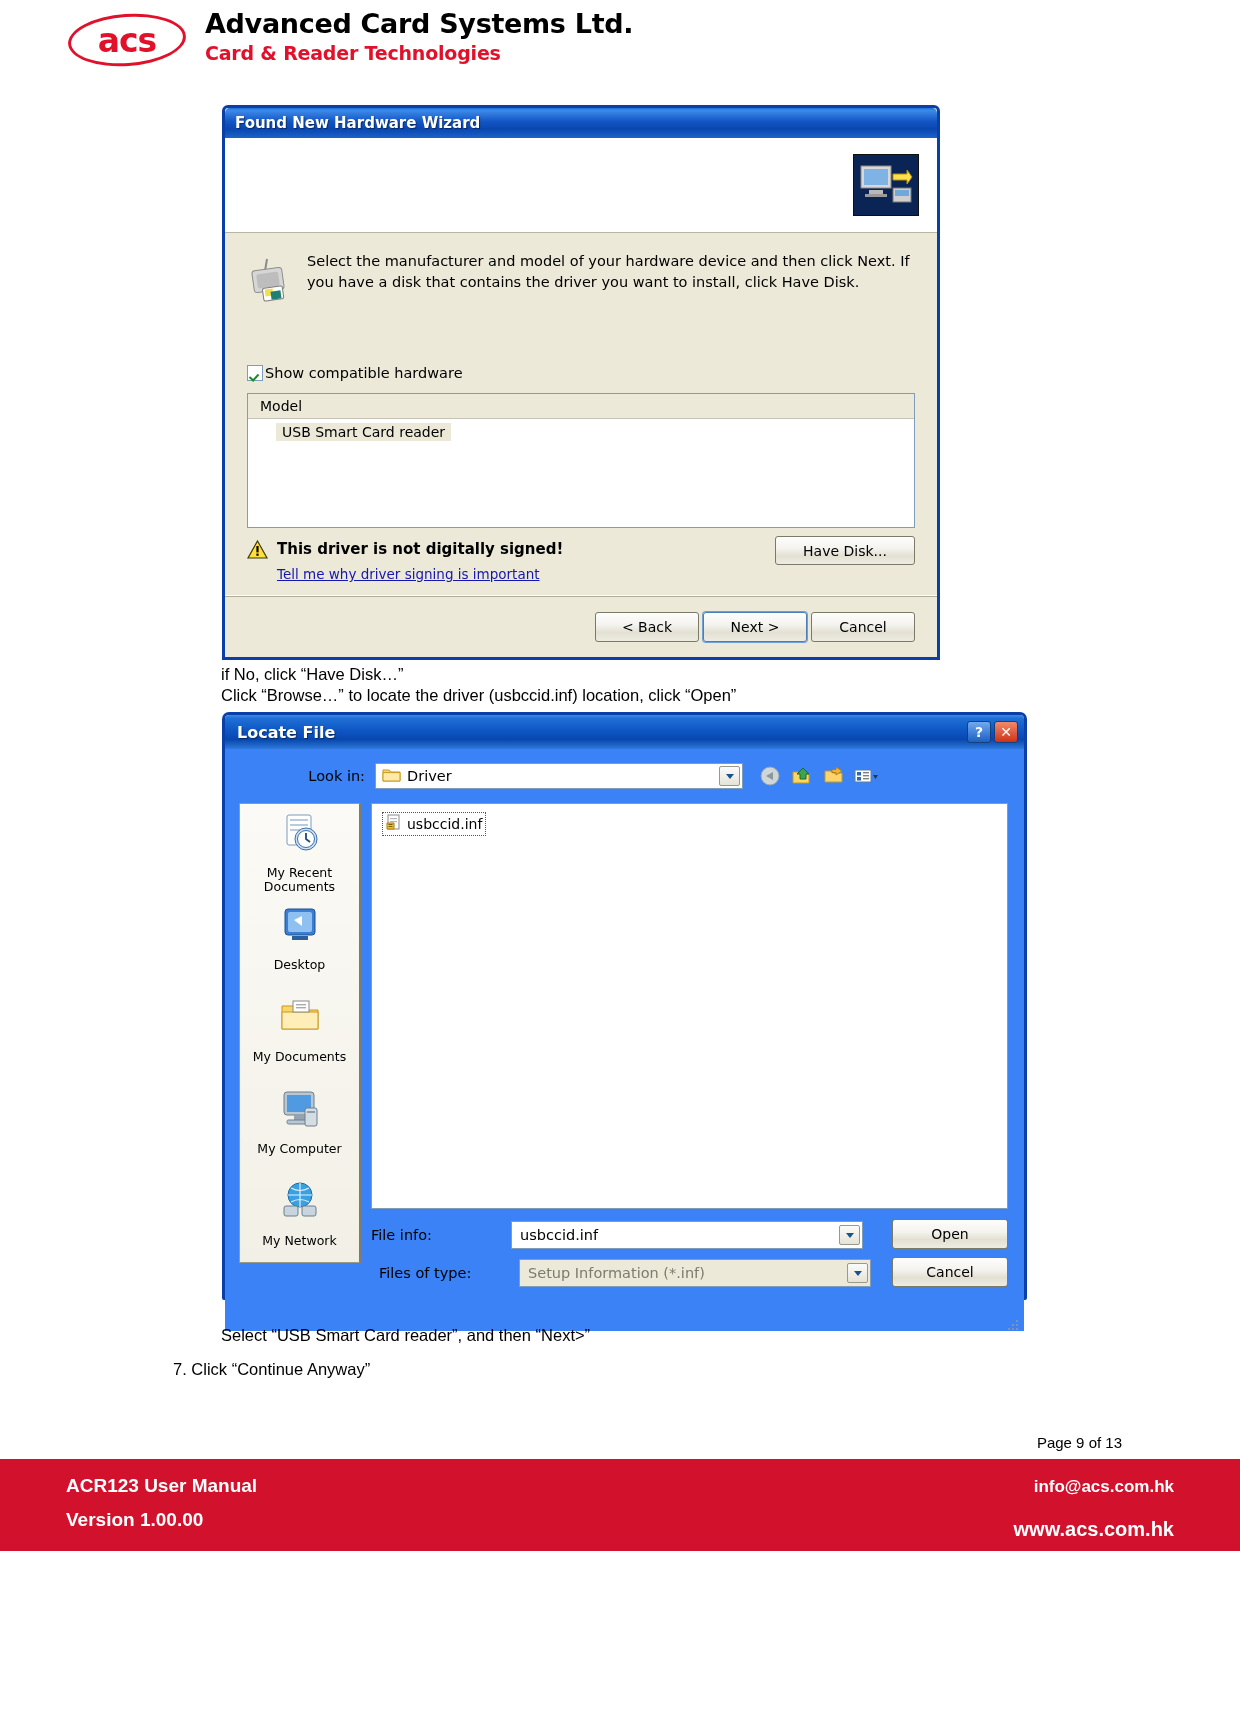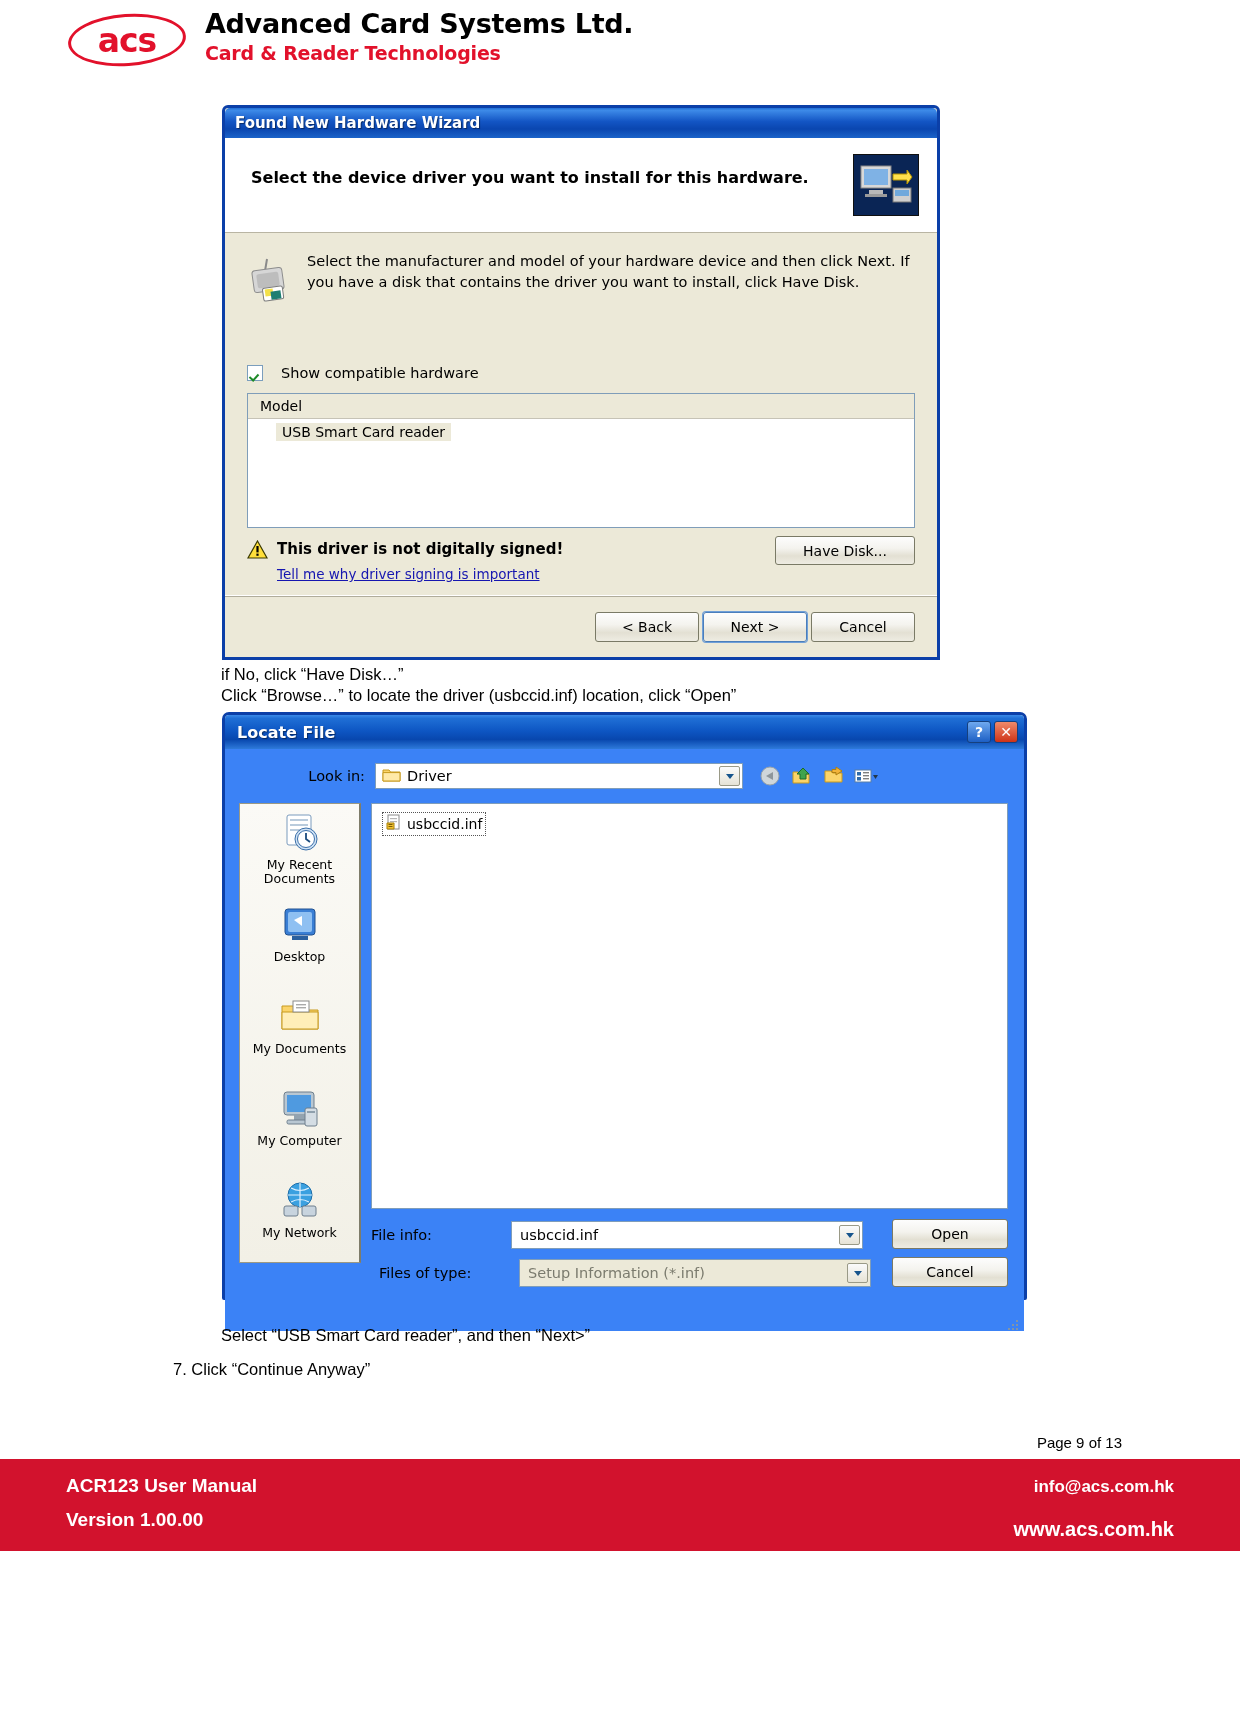--- a/index.html
+++ b/index.html
@@ -82,21 +82,21 @@
 
   .wiz-body { position: relative; height: 390px; background: #ece9d8; padding: 0; }
   .wiz-desc-icon { position: absolute; left: 20px; top: 22px; width: 54px; height: 52px; }
   .wiz-desc {
     position: absolute; left: 82px; top: 18px; right: 22px;
     font-family: "DejaVu Sans", sans-serif;
     font-size: 14.5px; color: #000; line-height: 21px;
   }
   .wiz-check-row {
     position: absolute; left: 22px; top: 132px;
-    display: flex; gap: 18px;
+    display: flex; gap: 2px;
   }
   .xp-check {
     width: 16px; height: 16px; background: #fff;
     border: 1px solid #7b9ebd; box-shadow: inset 0 0 0 1px #fff;
     display: flex; align-items: center; justify-content: center;
     position: relative;
   }
   .xp-check::after {
     content: ""; position: absolute;
     left: 3px; top: 6px; width: 4px; height: 7px;
@@ -230,21 +230,21 @@
   .lf-toolbar { display: flex; align-items: center; gap: 6px; margin-left: 14px; }
   .tb-icon { width: 26px; height: 24px; display: flex; align-items: center; justify-content: center; }
 
   .places-bar {
     position: absolute; left: 14px; top: 54px; width: 122px; height: 460px;
     background: linear-gradient(180deg,#fbfaf6,#f2f0e6);
     border: 1px solid #9b9984; border-right: 2px solid #7e7c6a;
   }
   .place {
     height: 92px; display: flex; flex-direction: column;
-    align-items: center; justify-content: flex-start; padding-top: 8px; gap: 4px;
+    align-items: center; justify-content: flex-start; padding-top: 8px; gap: 12px;
   }
   .place-label {
     font-family: "DejaVu Sans", sans-serif; font-size: 12.5px;
     color: #000; text-align: center; line-height: 14px;
   }
   .place-icon { width: 44px; height: 42px; }
 
   .file-pane {
     position: absolute; left: 146px; top: 54px; right: 16px; height: 406px;
     background: #fff; border: 1px solid #7f9db9;
@@ -328,21 +328,20 @@
       <div class="brand-sub">Card &amp; Reader Technologies</div>
     </div>
   </div>
 
   <div class="xp-window" id="wizard">
     <div class="xp-titlebar">
       <span class="xp-title">Found New Hardware Wizard</span>
     </div>
 
     <div class="wiz-head">
-      <div class="wiz-head-title">Select the device driver you want to install for this hardware.</div>
       <div class="wiz-head-icon">
         <svg width="54" height="50" viewBox="0 0 54 50">
           <rect x="2" y="6" width="30" height="22" fill="#d8d8d8" stroke="#888"></rect>
           <rect x="5" y="9" width="24" height="16" fill="#7fb2e5"></rect>
           <rect x="10" y="30" width="14" height="4" fill="#b9b9b9"></rect>
           <rect x="6" y="34" width="22" height="3" fill="#9a9a9a"></rect>
           <path d="M34 14 L48 14 L48 10 L53 17 L48 24 L48 20 L34 20 Z" fill="#ffe14d" stroke="#b89400"></path>
           <rect x="34" y="28" width="18" height="14" fill="#cfcfcf" stroke="#777"></rect>
           <rect x="36" y="30" width="14" height="6" fill="#6fa8dc"></rect>
         </svg>

